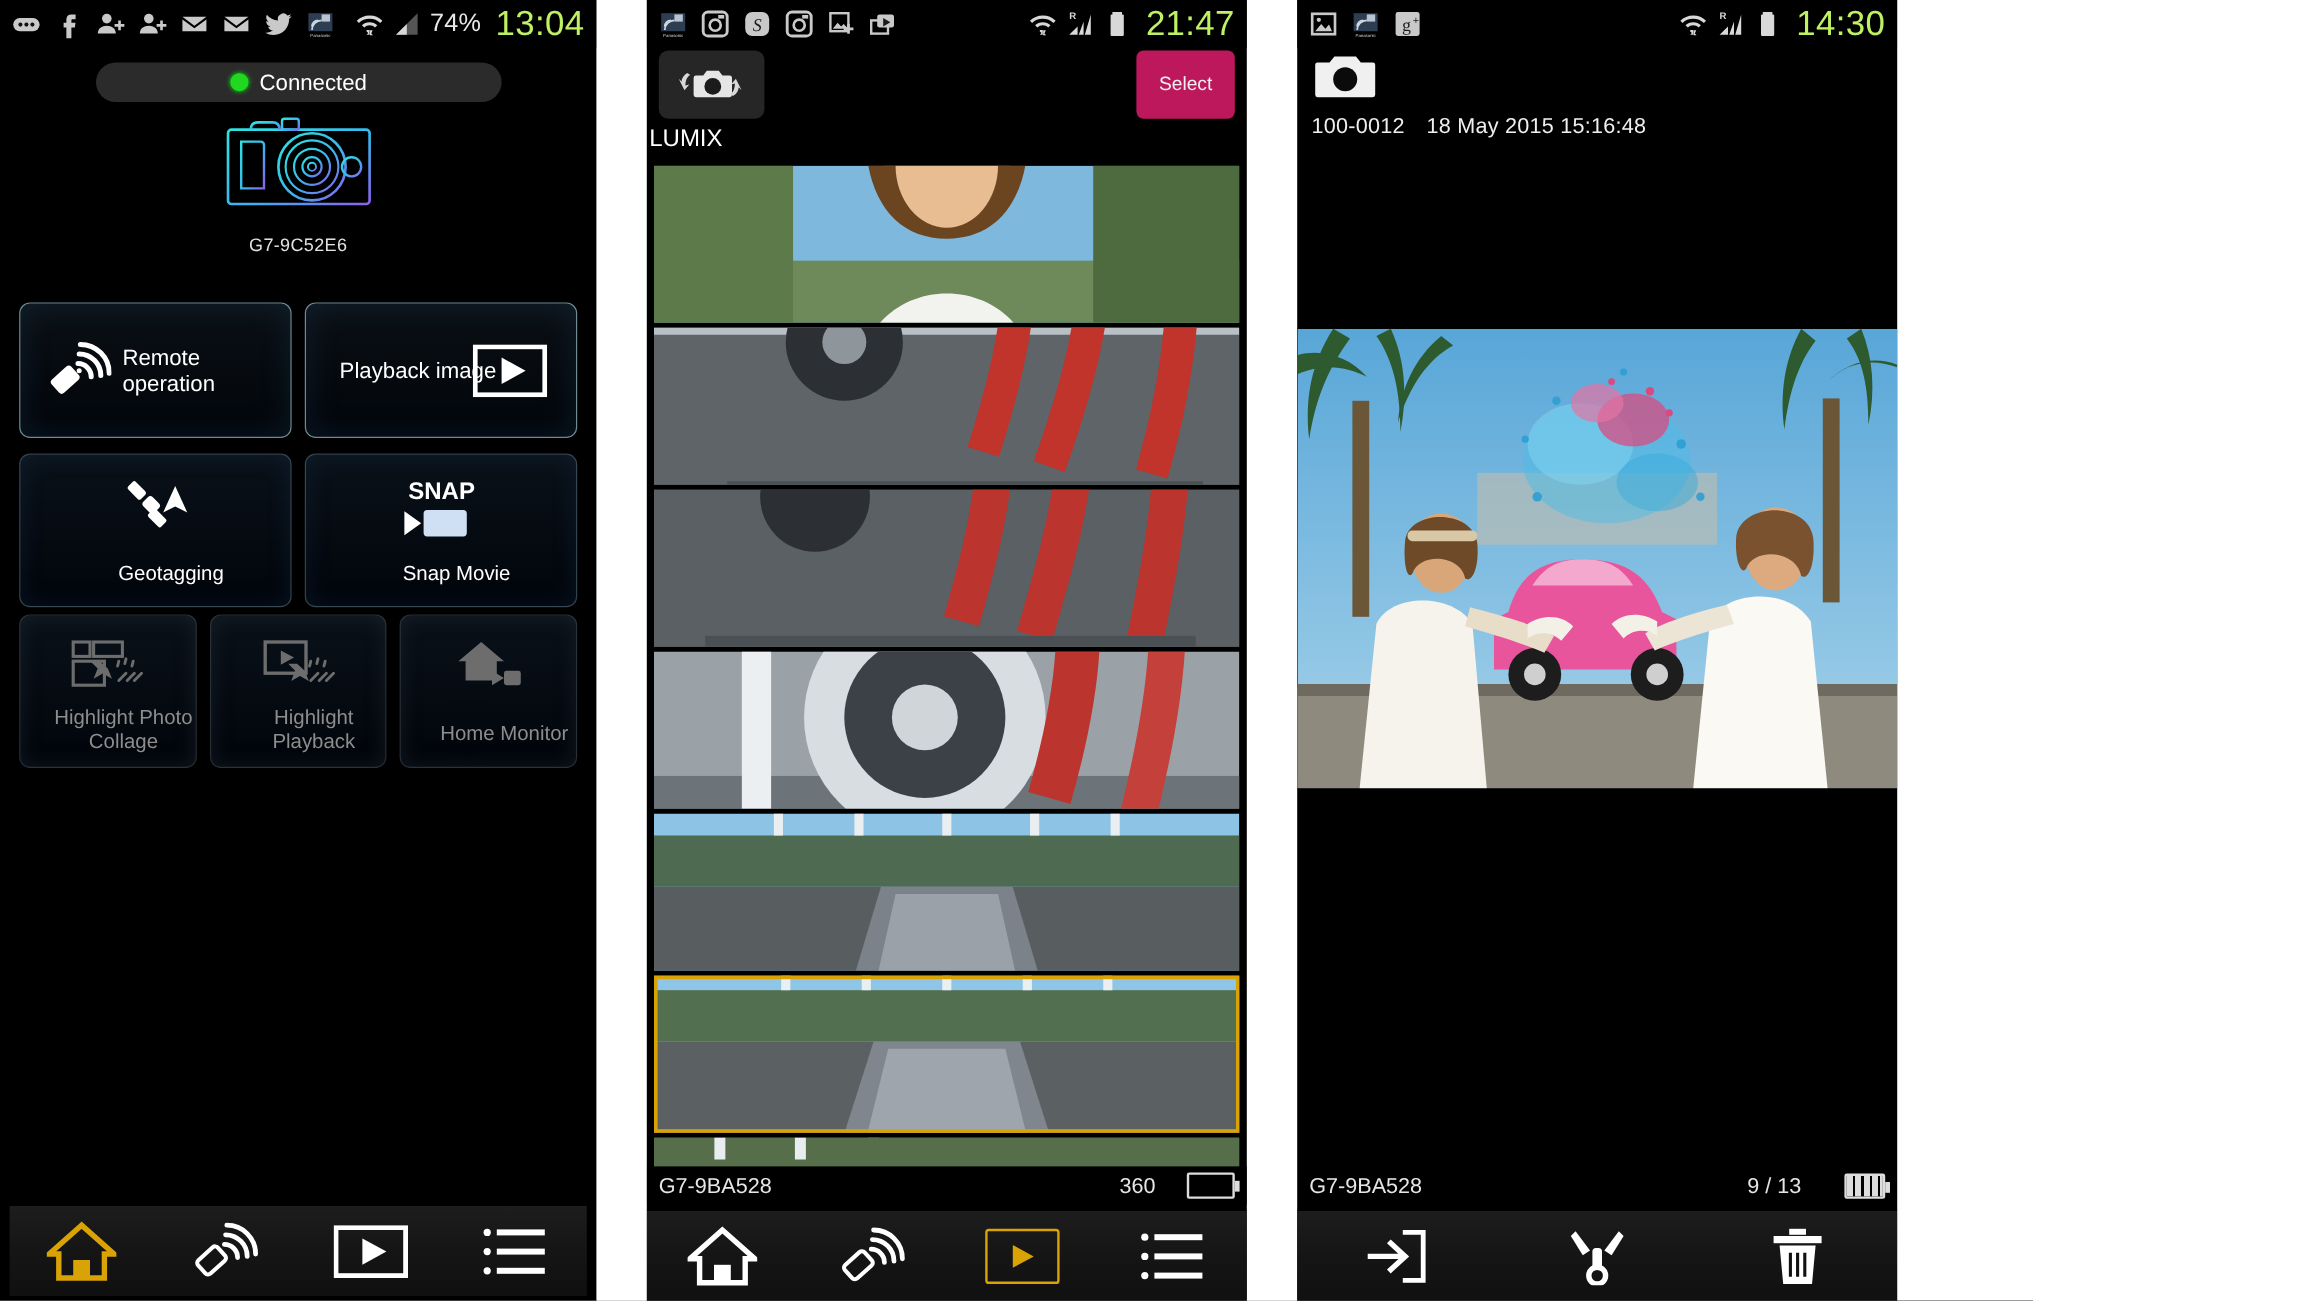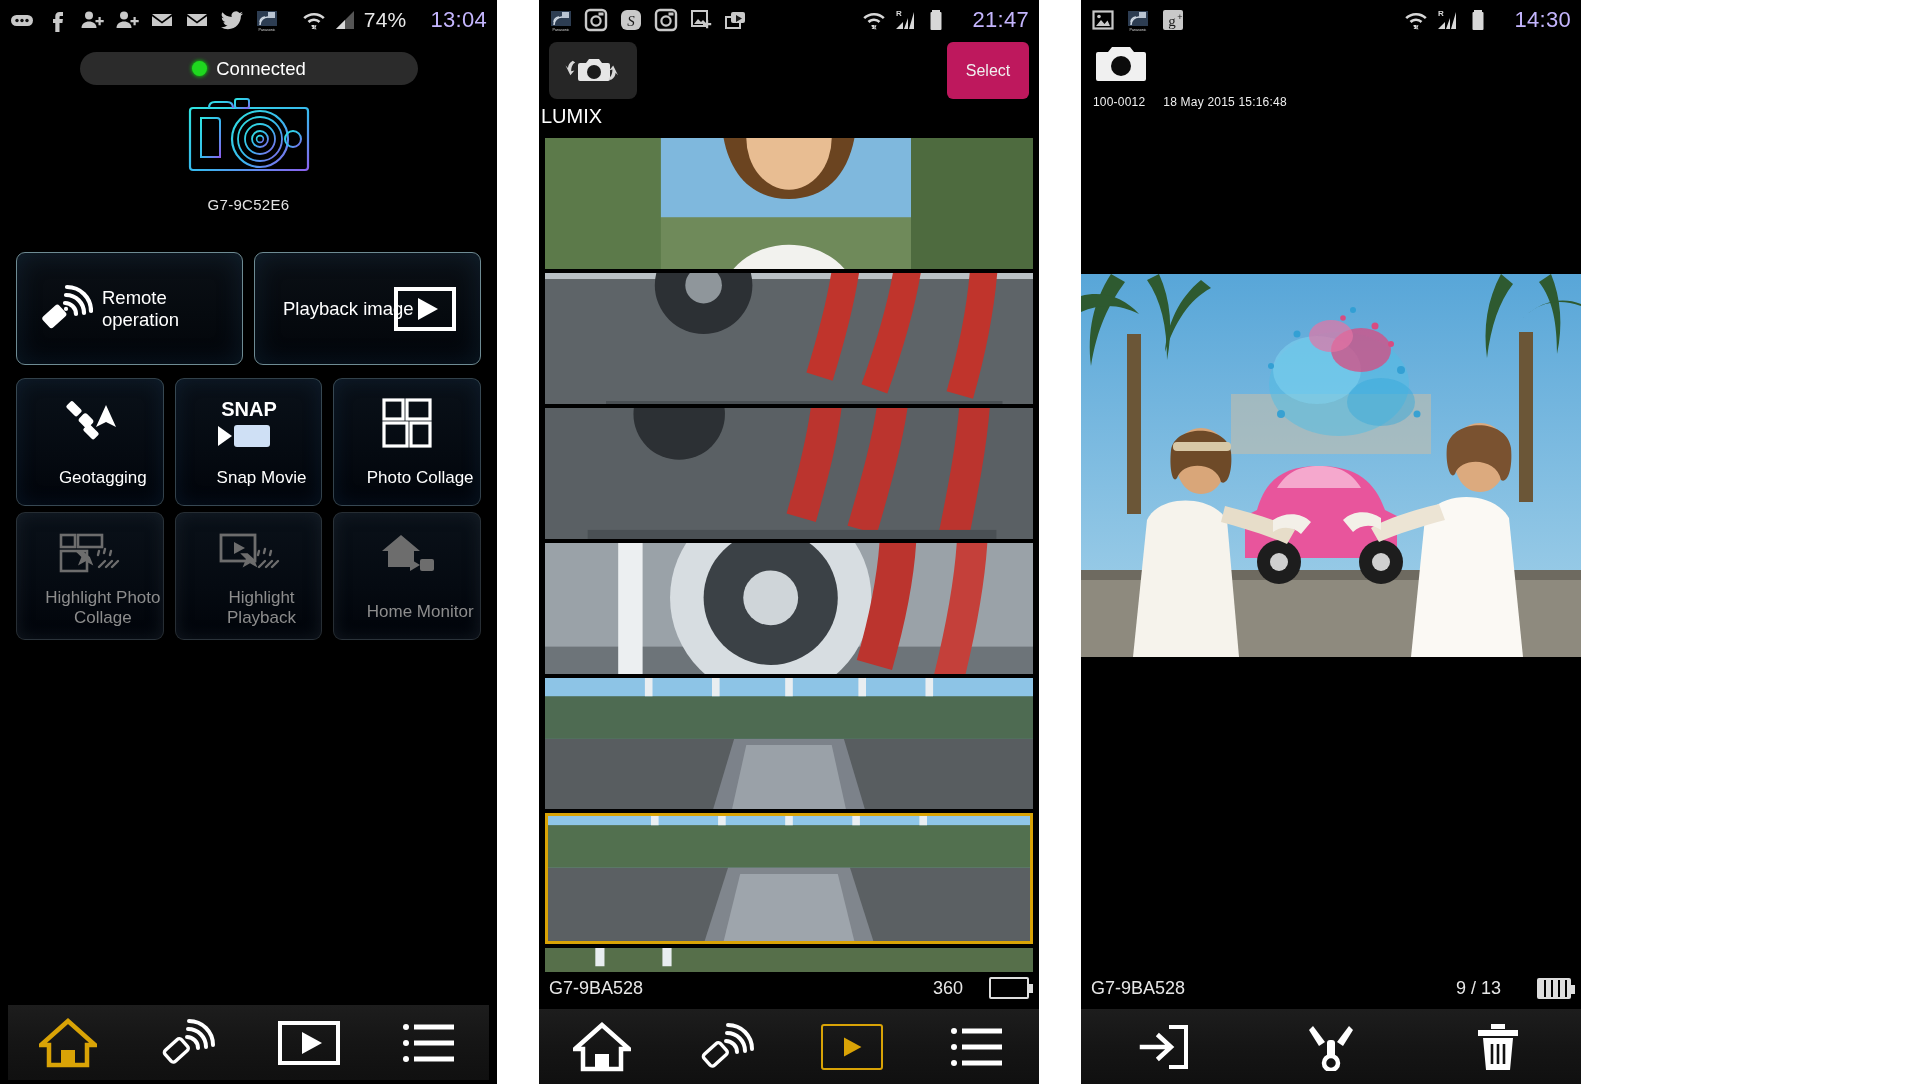--- a/index.html
+++ b/index.html
@@ -20,21 +20,21 @@
   
   .statusbar {
     position:absolute; top:0; left:0; right:0; height:40px;
     display:flex; align-items:center; padding:0 10px; background:#000;
     z-index:20;
   }
   .sb-left { display:flex; align-items:center; gap:11px; flex:1; }
   .sb-right { display:flex; align-items:center; gap:7px; }
   .sb-ico { width:24px; height:24px; display:block; fill:#c9c9c9; }
   .sb-pct { font-size:21px; color:#e8e8e8; letter-spacing:0.2px; }
-  .sb-time { font-size:22px; color:#c4b5fd; letter-spacing:0.3px; margin-left:17px; }
+  .sb-time { font-size:29px; color:#bef264; letter-spacing:0.3px; margin-left:5px; }
 
   
   .conn-pill {
     position:absolute; top:52px; left:80px; width:338px; height:33px;
     background:#2b2b2b; border-radius:17px;
     display:flex; align-items:center; justify-content:center; gap:9px;
   }
   .conn-dot { width:15px; height:15px; border-radius:50%; background:#1fd81f; box-shadow:0 0 4px #0f0; }
   .conn-text { font-size:18.5px; color:#fff; }
 
@@ -115,21 +115,21 @@
     position:absolute; left:0; right:0; bottom:80px; height:32px;
     display:flex; align-items:center; padding:0 10px; background:#000;
   }
   .p2-footer .fname { font-size:18px; color:#e6e6e6; }
   .p2-footer .fcount { margin-left:auto; margin-right:26px; font-size:18px; color:#e6e6e6; }
   .batt-ico { width:40px; height:22px; border:2px solid #ddd; border-radius:2px; position:relative; }
   .batt-ico::after { content:""; position:absolute; right:-6px; top:5px; width:4px; height:9px; background:#ddd; }
 
   
   .p3-camicon { position:absolute; top:42px; left:12px; }
-  .p3-meta { position:absolute; top:95px; left:12px; font-size:12px; color:#efefef; letter-spacing:0.2px; }
+  .p3-meta { position:absolute; top:95px; left:12px; font-size:18px; color:#efefef; letter-spacing:0.2px; }
   .p3-meta .sp { display:inline-block; width:18px; }
   .photo-stage {
     position:absolute; top:274px; left:0; right:0; height:383px; overflow:hidden; background:#000;
   }
   .p3-footer {
     position:absolute; left:0; right:0; bottom:80px; height:32px;
     display:flex; align-items:center; padding:0 10px;
   }
   .p3-footer .fname { font-size:18px; color:#e6e6e6; }
   .p3-footer .fpage { margin-left:auto; margin-right:36px; font-size:18px; color:#e6e6e6; }
@@ -275,33 +275,20 @@
       <div class="tile">
         <span class="ticon">
           <svg width="74" height="56" viewBox="0 0 74 56">
             <text x="37" y="19" font-size="20" font-family="Liberation Sans" fill="#fff" text-anchor="middle" font-weight="bold">SNAP</text>
             <path d="M6 29l14 10-14 10z" fill="#fff"></path>
             <rect x="22" y="28" width="36" height="22" rx="3" fill="#cfe0f5"></rect>
           </svg>
         </span>
         <span class="tlbl">Snap Movie</span>
       </div>
-      <div class="tile">
-        <span class="ticon">
-          <svg width="52" height="52" viewBox="0 0 52 52">
-            <g fill="none" stroke="#fff" stroke-width="3.2">
-              <rect x="3" y="3" width="19" height="19"></rect>
-              <rect x="26" y="3" width="23" height="19"></rect>
-              <rect x="3" y="26" width="23" height="23"></rect>
-              <rect x="30" y="26" width="19" height="23"></rect>
-            </g>
-          </svg>
-        </span>
-        <span class="tlbl">Photo Collage</span>
-      </div>
     </div>
 
     <div class="grid3 g-row2">
       <div class="tile dim two-line">
         <span class="ticon">
           <svg width="62" height="50" viewBox="0 0 62 50">
             <g fill="none" stroke="#6d6d6d" stroke-width="2.6">
               <rect x="2" y="4" width="14" height="12"></rect>
               <rect x="19" y="4" width="24" height="12"></rect>
               <rect x="2" y="20" width="26" height="20"></rect>

